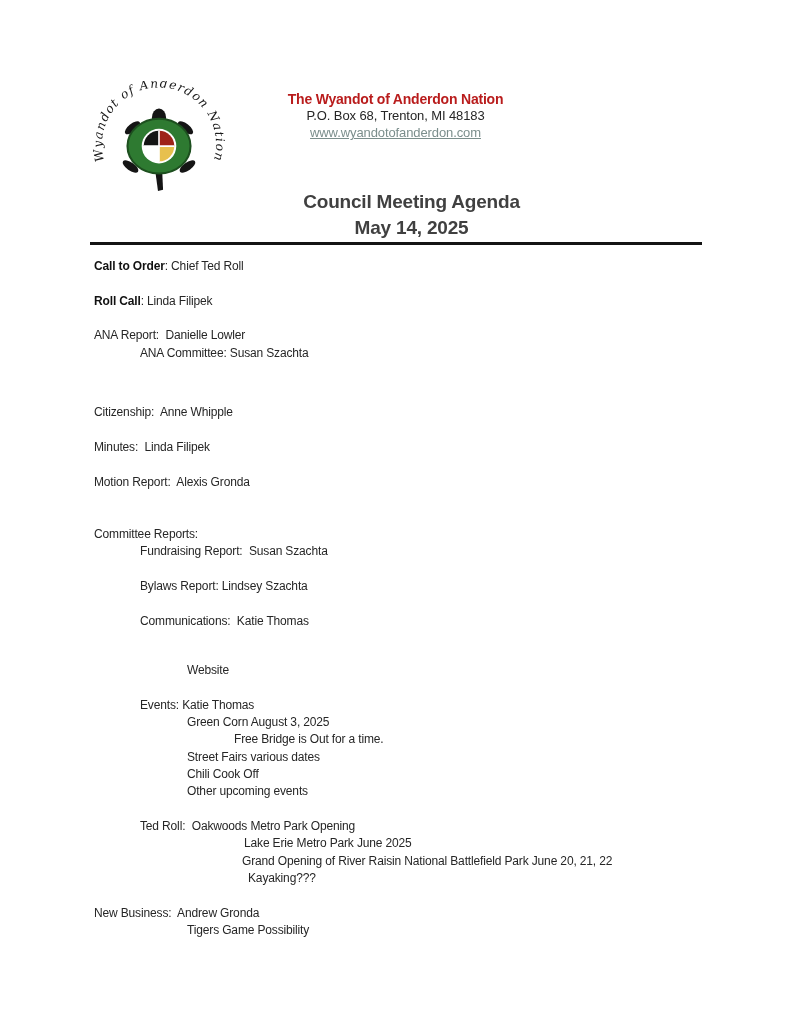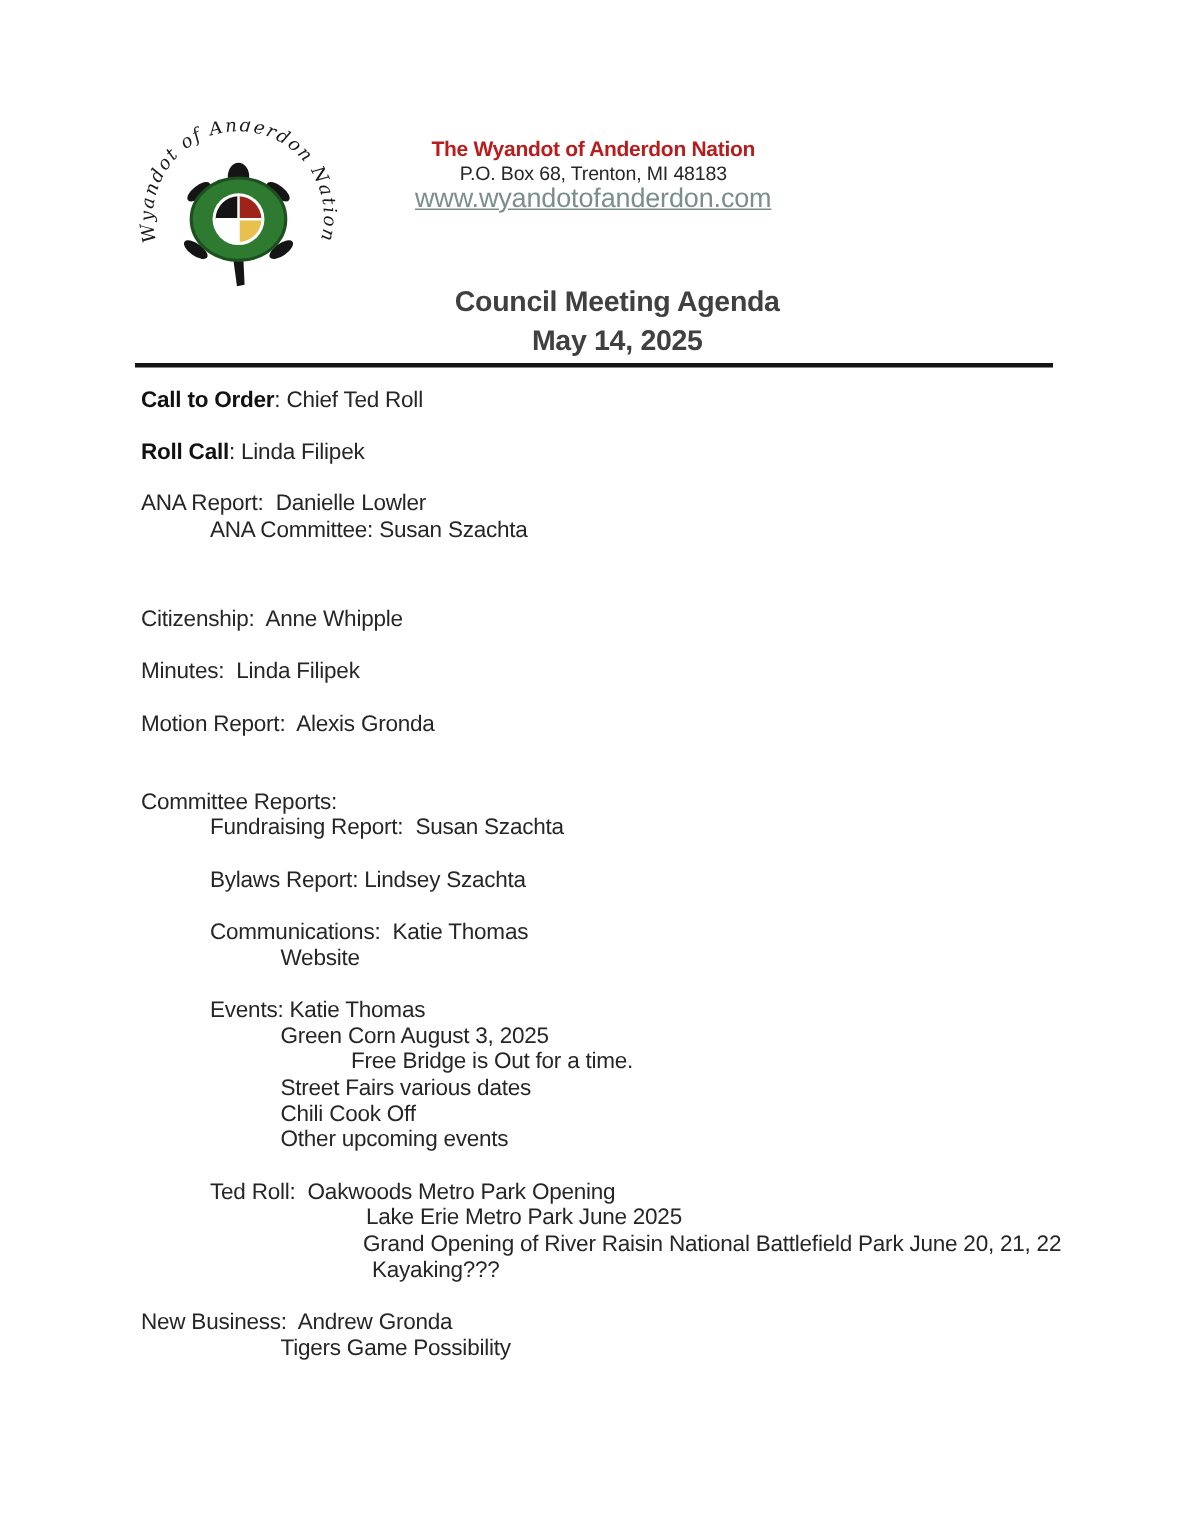--- a/index.html
+++ b/index.html
@@ -19,29 +19,29 @@
   .logo{position:absolute; left:92px; top:81px; width:134px; height:117px;}
   .arc-text{
     font-family:"DejaVu Serif","Liberation Serif",serif;
     font-style:italic; font-size:12px; letter-spacing:1.2px; fill:#1a1a1a;
   }
   .ink{fill:var(--ink);}
   .shell{fill:var(--shell_green); stroke:var(--shell_outline); stroke-width:2;}
   .org-block{position:absolute; left:0; top:91px; width:100%; text-align:center; line-height:16.5px;}
   .org-name{font-size:14px; font-weight:bold; letter-spacing:-0.2px; color:#b91c1c;}
   .org-address{font-size:13px; letter-spacing:-0.1px;}
-  .org-link{display:inline-block; font-size:18px; color:var(--link); text-decoration:underline; letter-spacing:-0.1px; cursor:pointer;}
+  .org-link{display:inline-block; font-size:13px; color:var(--link); text-decoration:underline; letter-spacing:-0.1px; cursor:pointer;}
   
   .title-block{position:absolute; left:16px; top:189px; width:100%; text-align:center; line-height:26px; color:#404040;}
   .doc-title,.doc-date{font-size:19px; font-weight:bold; letter-spacing:-0.2px;}
   .rule{position:absolute; left:90px; top:242px; width:612px; height:3px; background:var(--rule);}
   
   .agenda{position:absolute; left:94px; top:258px; width:680px;}
   .agenda-line{
-    height:17.35px; line-height:17.35px; font-size:15px;
+    height:17.35px; line-height:17.35px; font-size:12px;
     letter-spacing:-0.15px; white-space:pre; color:var(--text);
   }
   .agenda-line .b{font-weight:bold; color:#111;}
 </style>
 </head>
 <body>
 
 <div class="page">
 
   <svg class="logo" viewBox="0 0 130 115" aria-hidden="true">
@@ -100,21 +100,21 @@
       <div class="agenda-line" style="padding-left: 0px;"></div>
       <div class="agenda-line" style="padding-left: 0px;"><span>Motion Report:  Alexis Gronda</span></div>
       <div class="agenda-line" style="padding-left: 0px;"></div>
       <div class="agenda-line" style="padding-left: 0px;"></div>
       <div class="agenda-line" style="padding-left: 0px;"><span>Committee Reports:</span></div>
       <div class="agenda-line" style="padding-left: 46px;"><span>Fundraising Report:  Susan Szachta</span></div>
       <div class="agenda-line" style="padding-left: 0px;"></div>
       <div class="agenda-line" style="padding-left: 46px;"><span>Bylaws Report: Lindsey Szachta</span></div>
       <div class="agenda-line" style="padding-left: 0px;"></div>
       <div class="agenda-line" style="padding-left: 46px;"><span>Communications:  Katie Thomas</span></div>
-      <div class="agenda-line" style="padding-left: 93px;"><span>Website</span></div>
+      <div class="agenda-line" style="padding-left: 93px; margin-top: 32px;"><span>Website</span></div>
       <div class="agenda-line" style="padding-left: 0px;"></div>
       <div class="agenda-line" style="padding-left: 46px;"><span>Events: Katie Thomas</span></div>
       <div class="agenda-line" style="padding-left: 93px;"><span>Green Corn August 3, 2025</span></div>
       <div class="agenda-line" style="padding-left: 140px;"><span>Free Bridge is Out for a time.</span></div>
       <div class="agenda-line" style="padding-left: 93px;"><span>Street Fairs various dates</span></div>
       <div class="agenda-line" style="padding-left: 93px;"><span>Chili Cook Off</span></div>
       <div class="agenda-line" style="padding-left: 93px;"><span>Other upcoming events</span></div>
       <div class="agenda-line" style="padding-left: 0px;"></div>
       <div class="agenda-line" style="padding-left: 46px;"><span>Ted Roll:  Oakwoods Metro Park Opening</span></div>
       <div class="agenda-line" style="padding-left: 150px;"><span>Lake Erie Metro Park June 2025</span></div>

